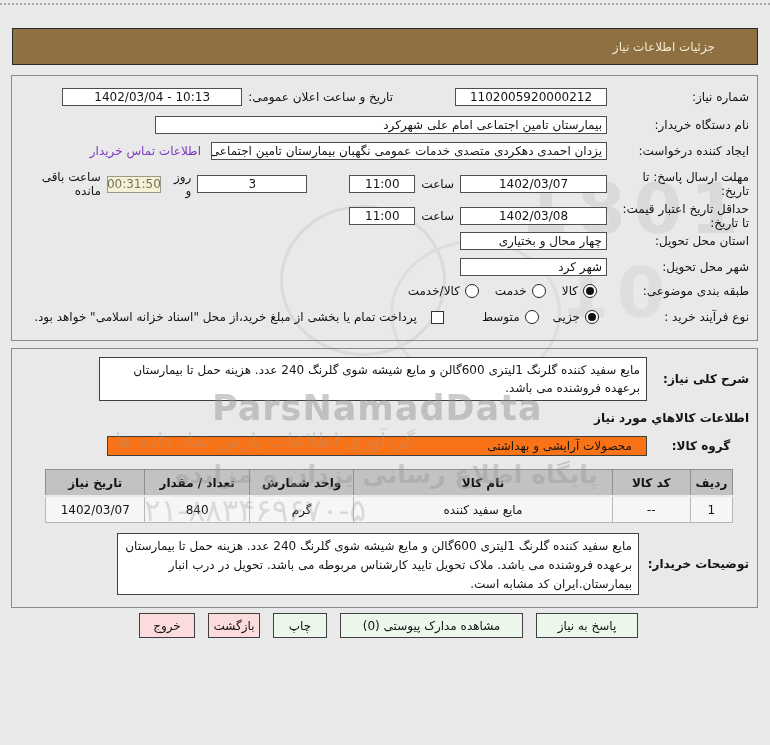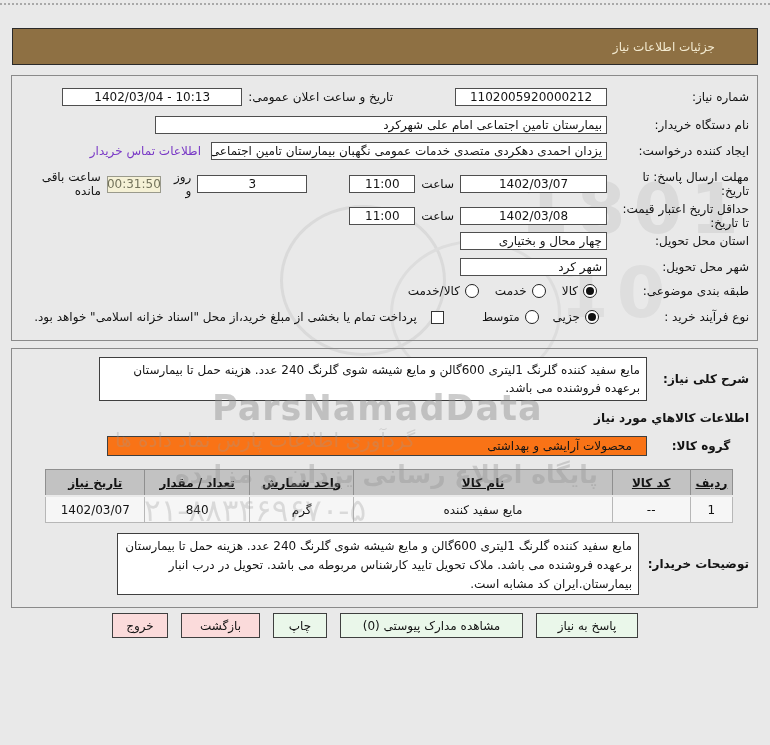--- a/index.html
+++ b/index.html
@@ -38,29 +38,29 @@
 
   .p2row{position:absolute;display:flex;direction:rtl;align-items:center;gap:6px;right:8px;}
   .tarea{box-sizing:border-box;background:#fff;border:1px solid #3f3f3f;padding:3px 6px;
          text-align:right;direction:rtl;line-height:18px;overflow:hidden;flex:none;}
   .sharh-ta{width:548px;height:44px;}
   .notes-ta{width:522px;height:62px;line-height:19px;}
   .ginp{box-sizing:border-box;width:540px;height:20px;background:#f97316;border:1px solid #3f3f3f;
         display:flex;align-items:center;padding:0 14px;direction:rtl;flex:none;}
 
   table.goods{border-collapse:collapse;direction:rtl;table-layout:fixed;width:688px;}
-  table.goods th{background:#c2c2c2;border:1px solid #8f8f8f;font-weight:bold;height:25px;font-size:12px;padding:0 2px;text-decoration:underline;}
+  table.goods th{background:#c2c2c2;border:1px solid #8f8f8f;font-weight:bold;height:25px;font-size:12px;padding:0 2px;}
   table.goods td{background:#f6f6f6;border:1px solid #b7b7b7;border-top:2px solid #e9e9e9;height:25px;text-align:center;font-size:12px;padding:0 2px;}
 
   .btns{position:absolute;top:613px;right:132px;display:flex;direction:rtl;gap:13px;z-index:2;}
   .btn{box-sizing:border-box;height:25px;border:1px solid #3f3f3f;display:flex;align-items:center;
        justify-content:center;padding:0 8px;cursor:pointer;white-space:nowrap;}
   .green{background:#eaf7ea;}
   .pink{background:#fbdbdb;}
-  .b-respond{width:102px}.b-attach{width:183px}.b-print{width:54px}.b-back{width:79px}.b-exit{width:56px}
+  .b-respond{width:102px}.b-attach{width:183px}.b-print{width:54px}.b-back{width:52px}.b-exit{width:56px}
 
   .wm{position:absolute;pointer-events:none;}
   .wm-under{z-index:0;}
   .wm-over{z-index:5;}
   .wm-circle1{top:205px;left:280px;width:160px;height:145px;border:3px solid #dadada;border-radius:50%;}
   .wm-circle2{top:240px;left:390px;width:165px;height:140px;border:3px solid #dddddd;border-radius:50%;}
   .wm-digits-top{top:168px;left:520px;font-size:70px;font-weight:bold;color:#dadada;letter-spacing:8px;}
   .wm-digits-bottom{top:252px;left:560px;font-size:70px;font-weight:bold;color:#dedede;letter-spacing:8px;}
   .wm-brand{top:388px;left:212px;font-size:35px;font-weight:bold;color:#8f8f8f;opacity:.45;letter-spacing:1px;}
   .wm-gather{top:428px;left:115px;font-size:20px;color:#9a9a9a;opacity:.30;direction:rtl;}

